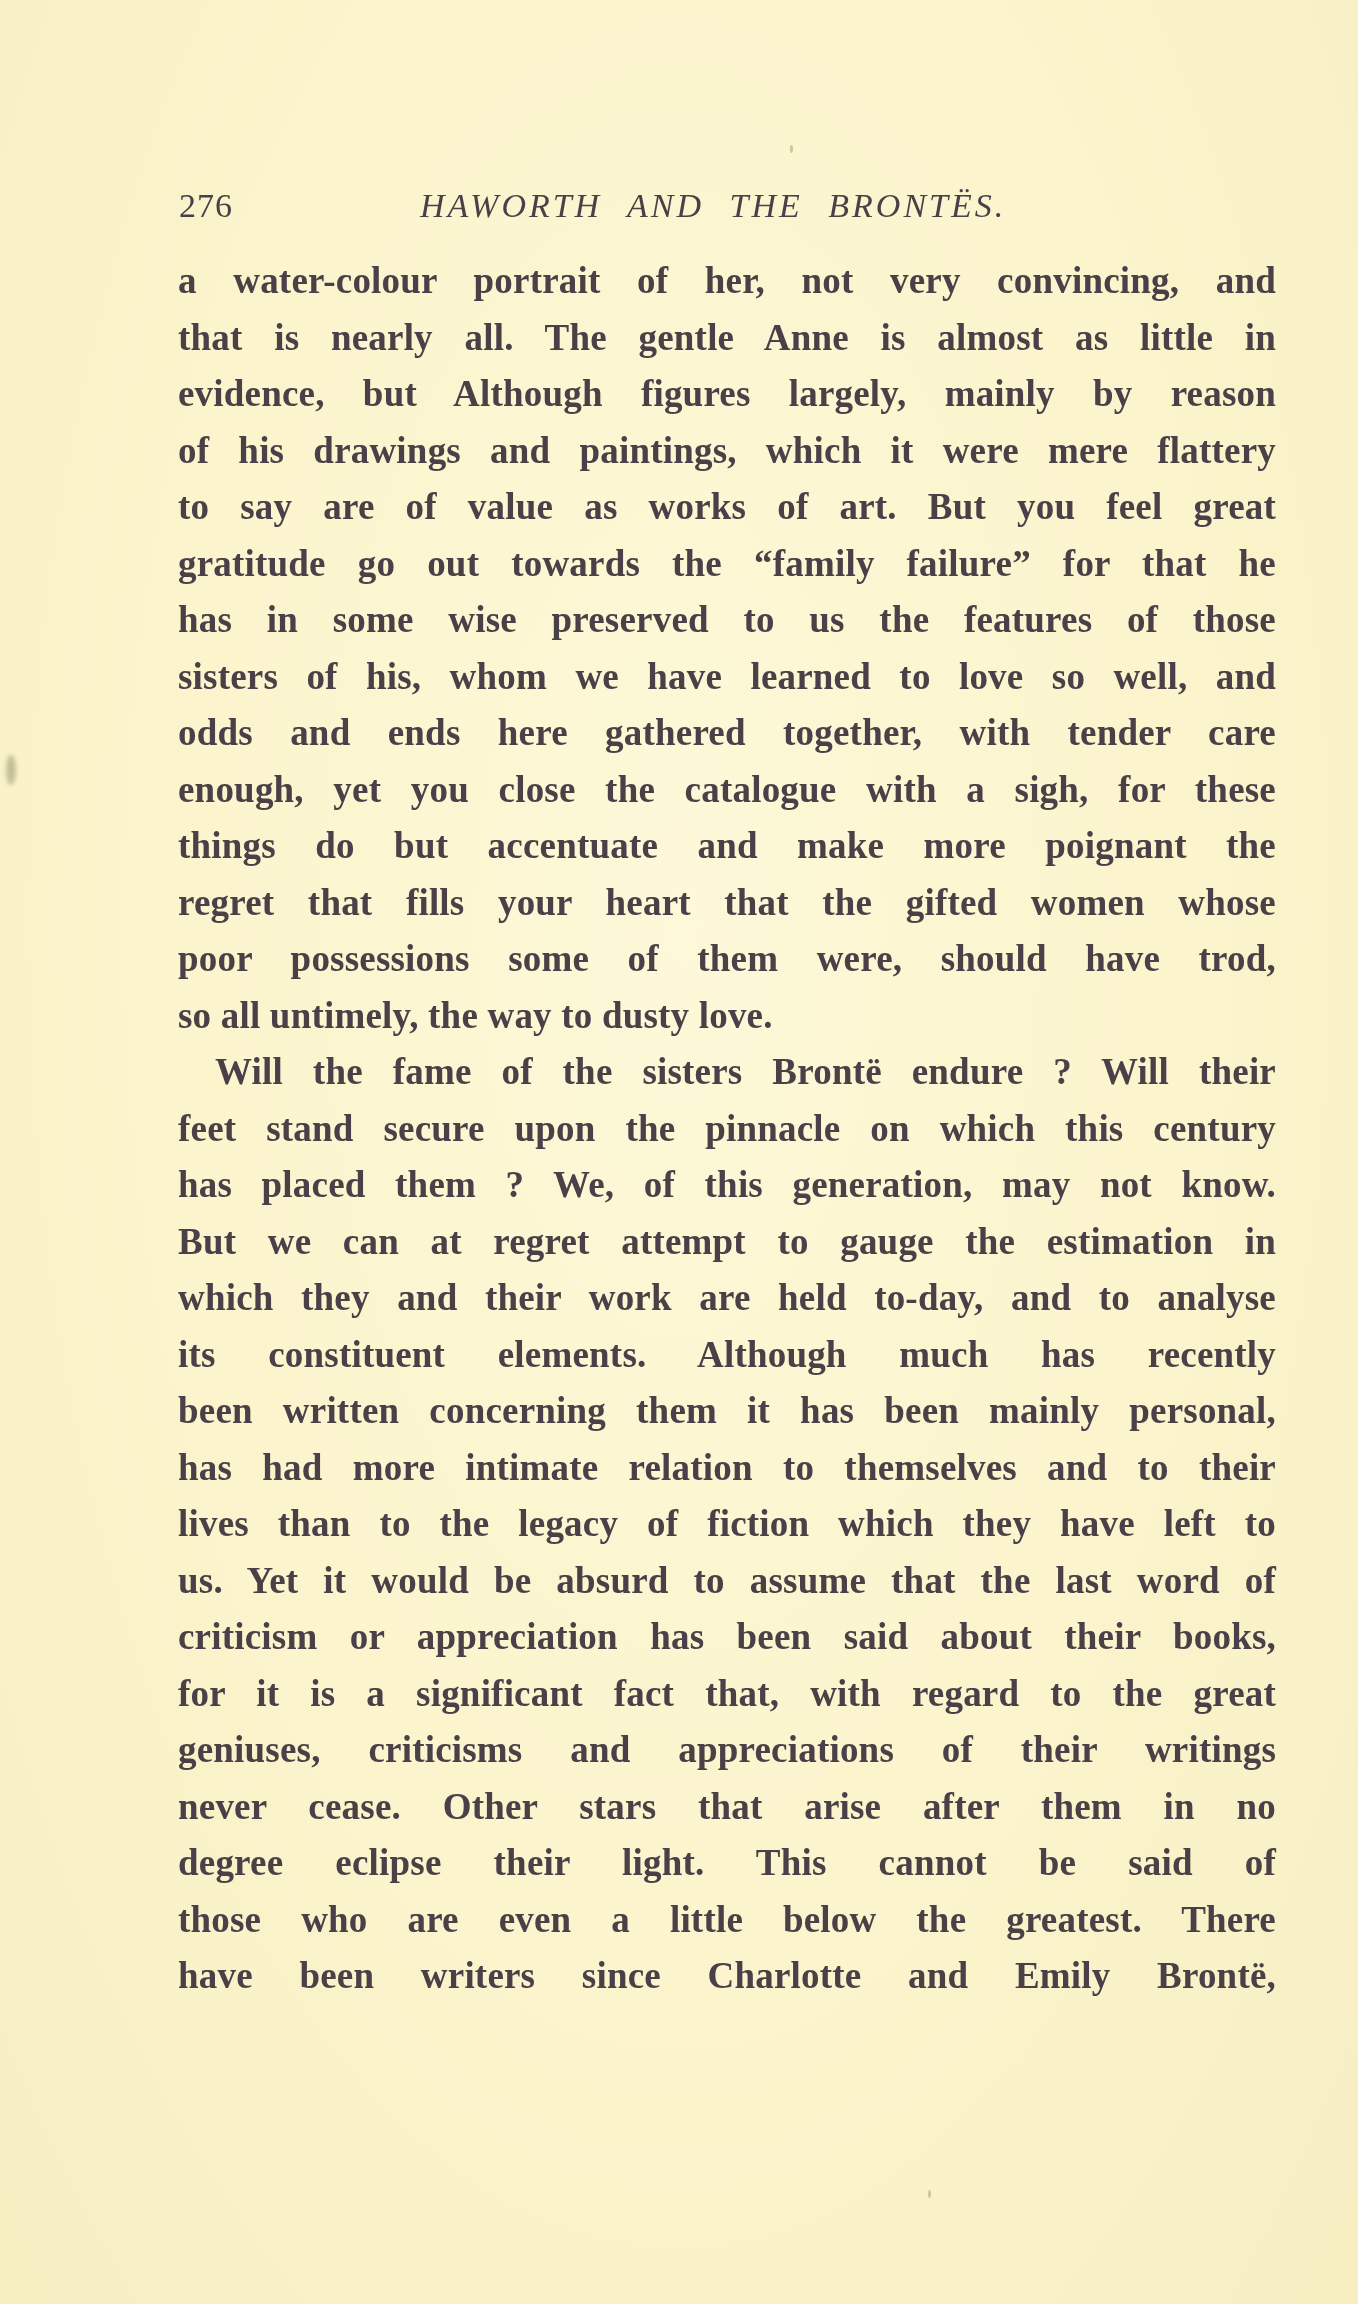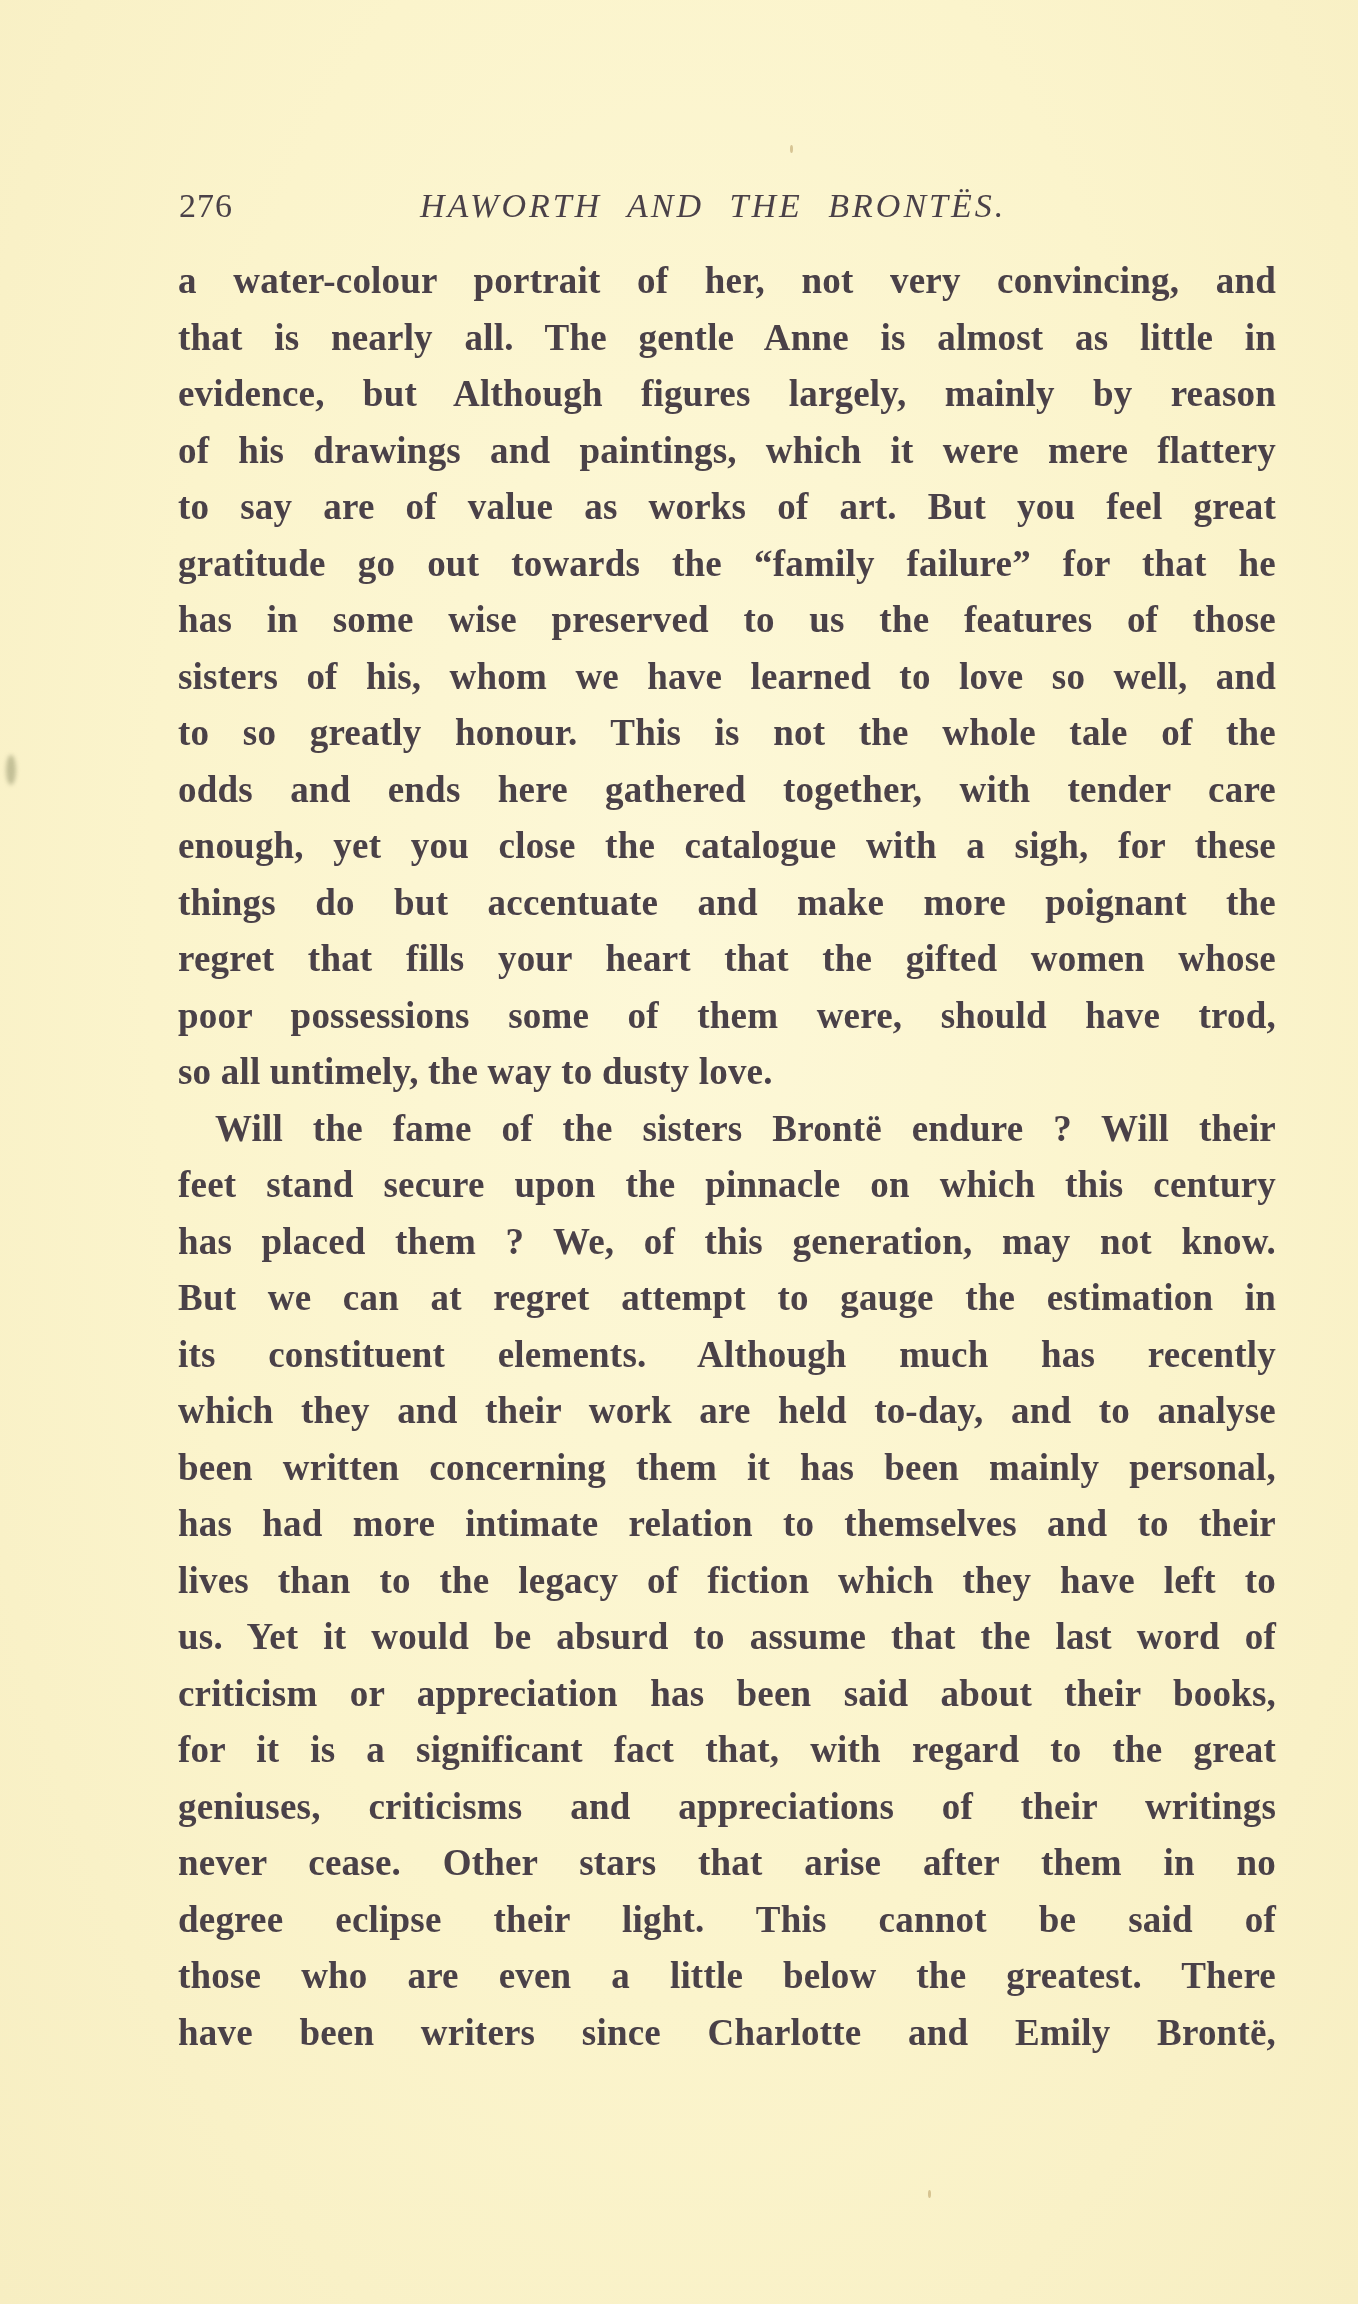--- a/index.html
+++ b/index.html
@@ -107,35 +107,34 @@
   <div class="body-text">
     <div class="paragraph">
       <span class="line">a water-colour portrait of her, not very convincing, and</span>
       <span class="line">that is nearly all.  The gentle Anne is almost as little in</span>
       <span class="line">evidence, but Although figures largely, mainly by reason</span>
       <span class="line">of his drawings and paintings, which it were mere flattery</span>
       <span class="line">to say are of value as works of art.  But you feel great</span>
       <span class="line">gratitude go out towards the “family failure” for that he</span>
       <span class="line">has in some wise preserved to us the features of those</span>
       <span class="line">sisters of his, whom we have learned to love so well, and</span>
-      <span class="line">to so greatly honour.  This is not the whole tale of the</span>
       <span class="line">odds and ends here gathered together, with tender care</span>
       <span class="line">enough, yet you close the catalogue with a sigh, for these</span>
       <span class="line">things do but accentuate and make more poignant the</span>
       <span class="line">regret that fills your heart that the gifted women whose</span>
       <span class="line">poor possessions some of them were, should have trod,</span>
       <span class="line last">so all untimely, the way to dusty love.</span>
     </div>
     <div class="paragraph">
       <span class="line indent">Will the fame of the sisters Brontë endure ?  Will their</span>
       <span class="line">feet stand secure upon the pinnacle on which this century</span>
       <span class="line">has placed them ?  We, of this generation, may not know.</span>
       <span class="line">But we can at regret attempt to gauge the estimation in</span>
+      <span class="line">which they and their work are held to-day, and to analyse</span>
       <span class="line">its constituent elements.  Although much has recently</span>
-      <span class="line">which they and their work are held to-day, and to analyse</span>
       <span class="line">been written concerning them it has been mainly personal,</span>
       <span class="line">has had more intimate relation to themselves and to their</span>
       <span class="line">lives than to the legacy of fiction which they have left to</span>
       <span class="line">us.  Yet it would be absurd to assume that the last word of</span>
       <span class="line">criticism or appreciation has been said about their books,</span>
       <span class="line">for it is a significant fact that, with regard to the great</span>
       <span class="line">geniuses, criticisms and appreciations of their writings</span>
       <span class="line">never cease.  Other stars that arise after them in no</span>
       <span class="line">degree eclipse their light.  This cannot be said of</span>
       <span class="line">those who are even a little below the greatest.  There</span>

